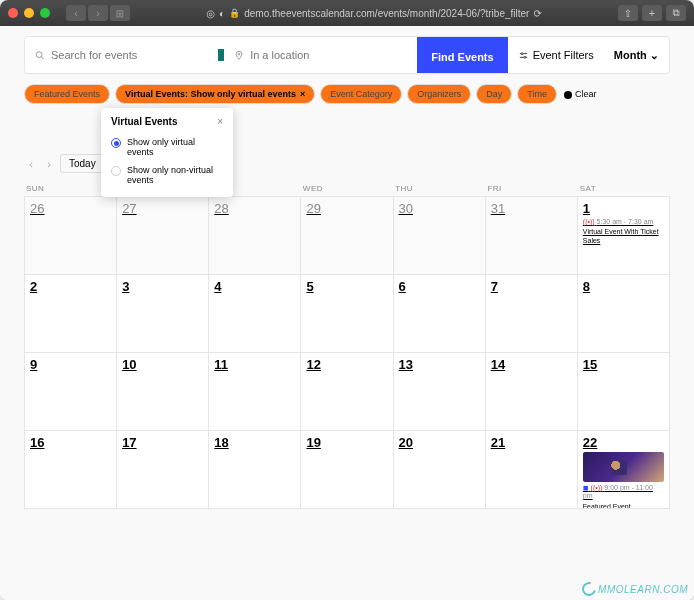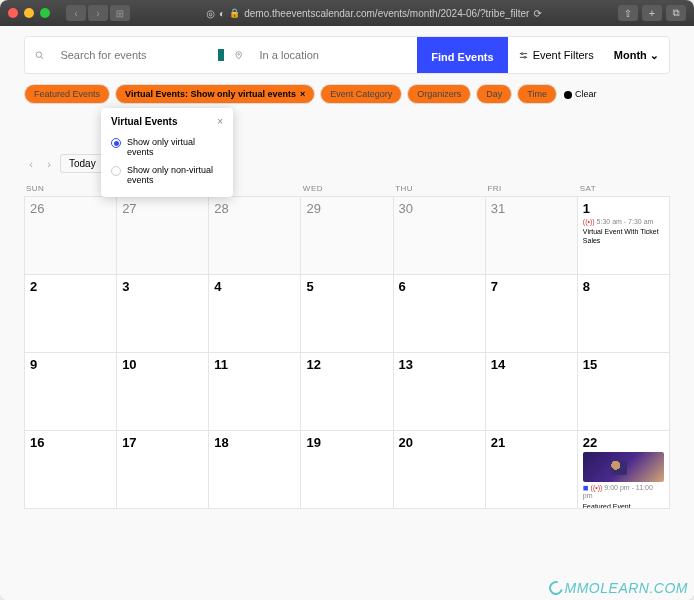--- a/index.html
+++ b/index.html
@@ -9,21 +9,21 @@
 .tl-btn { width: 10px; height: 10px; border-radius: 50%; }
 .tl-close { background: #ff5f57; } .tl-min { background: #febc2e; } .tl-max { background: #28c840; }
 .tl-nav { display: flex; gap: 2px; margin-left: 10px; }
 .tl-nav div { width: 20px; height: 16px; background: #5c5c5c; border-radius: 3px; display:flex;align-items:center;justify-content:center;color:#999;font-size:10px;}
 .tl-url { flex: 1; display: flex; align-items: center; justify-content: center; gap: 4px; color: #ccc; font-size: 10px; }
 .tl-url .lock { font-size: 9px; }
 .tl-right { display: flex; gap: 4px; }
 .tl-right div { width: 20px; height: 16px; background:#5c5c5c; border-radius:3px; display:flex;align-items:center;justify-content:center;color:#ccc;font-size:10px;}
 .content { flex: 1; background: #f9f9f9; padding: 10px 24px; overflow: hidden; position: relative; }
 .searchbar { background: #fff; border: 1px solid #e5e5e5; border-radius: 4px; display: flex; align-items: center; height: 38px; }
-.sb-sec { display: flex; align-items: center; gap: 16px; padding: 0 10px; font-size: 11px; color: #888; }
+.sb-sec { display: flex; align-items: center; gap: 6px; padding: 0 10px; font-size: 11px; color: #888; }
 .sb-sec.events { flex: 1; }
 .sb-sec.loc { flex: 1; border-left: 6px solid #0f766e; }
 .sb-input { border: none; outline: none; font-size: 11px; color: #333; width: 100%; }
 .sb-find { background: #334aff; color: #fff; border: none; height: 100%; padding: 14px 14px; font-size: 11px; font-weight: 700; cursor: pointer; }
 .sb-hide { padding: 0 10px; font-size: 11px; display: flex; align-items: center; gap: 4px; cursor: pointer; }
 .sb-month { padding: 0 10px; font-size: 11px; font-weight: 700; display: flex; align-items: center; gap: 3px; cursor: pointer; }
 .filters { display: flex; gap: 5px; margin-top: 10px; flex-wrap: wrap; align-items: center; position: relative; }
 .pill { border: 1px solid #ddd; border-radius: 14px; padding: 4px 9px; font-size: 9px; color: #444; background: #f97316; cursor: pointer; white-space: nowrap; }
 .pill.active { font-weight: 700; color: #000; }
 .pill .x { margin-left: 4px; }
@@ -35,29 +35,29 @@
 .radio-row { display: flex; align-items: flex-start; gap: 6px; font-size: 9px; padding: 4px 0; cursor: pointer; }
 .radio { width: 10px; height: 10px; border: 1px solid #ccc; border-radius: 50%; flex-shrink: 0; margin-top: 1px; display:flex;align-items:center;justify-content:center; }
 .radio.sel { border-color: #334aff; }
 .radio.sel::after { content: ''; width: 5px; height: 5px; background: #334aff; border-radius: 50%; }
 .navrow { display: flex; align-items: center; gap: 4px; margin-top: 50px; }
 .navrow .chev { width: 14px; font-size: 11px; color: #aaa; cursor: pointer; text-align: center; }
 .navrow .today { border: 1px solid #ddd; border-radius: 3px; padding: 3px 8px; font-size: 10px; cursor: pointer; }
 .cal { margin-top: 8px; }
 .dayhdr { display: grid; grid-template-columns: repeat(7,1fr); font-size: 8px; color: #888; letter-spacing: 0.5px; }
 .dayhdr div { padding: 3px 2px; }
-.grid { display: grid; grid-template-columns: repeat(7,1fr); border-top: 1px solid #e5e5e5; border-left: 1px solid #e5e5e5; }
+.grid { display: grid; grid-template-columns: repeat(7,1fr); border-top: 1px solid #e5e5e5; border-left: 1px solid #e5e5e5; text-decoration: underline; }
 .cell { border-right: 1px solid #e5e5e5; border-bottom: 1px solid #e5e5e5; height: 78px; padding: 4px 5px; font-size: 13px; font-weight: 700; background: #fff; position: relative; overflow: hidden; }
 .cell.past { color: #888; background: #fafafa; font-weight: 400; }
 .ev { font-size: 7px; font-weight: 400; margin-top: 2px; line-height: 1.2; }
 .ev .time { color: #888; }
 .ev .liveicon { color: #d33; font-size: 7px; }
 .thumb { width: 100%; height: 30px; background: linear-gradient(135deg,#2a1a5e,#4a2a8e,#d4a574); border-radius: 2px; margin-top: 2px; position: relative; }
 .thumb::after{content:'';position:absolute;left:35%;top:30%;width:16px;height:14px;background:radial-gradient(circle at 30% 30%,#c89a6b 30%,transparent 31%),linear-gradient(#3a2a6e,#3a2a6e);border-radius:2px;}
-.watermark { position: absolute; bottom: 4px; right: 6px; font-size: 14px; color: #5cc5cc; font-style: italic; font-weight: 300; letter-spacing: 0.5px; display:flex;align-items:center;gap:2px;}
+.watermark { position: absolute; bottom: 4px; right: 6px; font-size: 10px; color: #5cc5cc; font-style: italic; font-weight: 300; letter-spacing: 0.5px; display:flex;align-items:center;gap:2px;}
 .watermark .swirl { width:14px;height:14px;border:2px solid #5cc5cc;border-radius:50%;border-right-color:transparent;transform:rotate(-30deg);}
 svg { width: 11px; height: 11px; }
 </style>
 </head>
 <body>
 
 <div class="window">
   <div class="titlebar">
     <div class="tl-btn tl-close"></div>
     <div class="tl-btn tl-min"></div>

